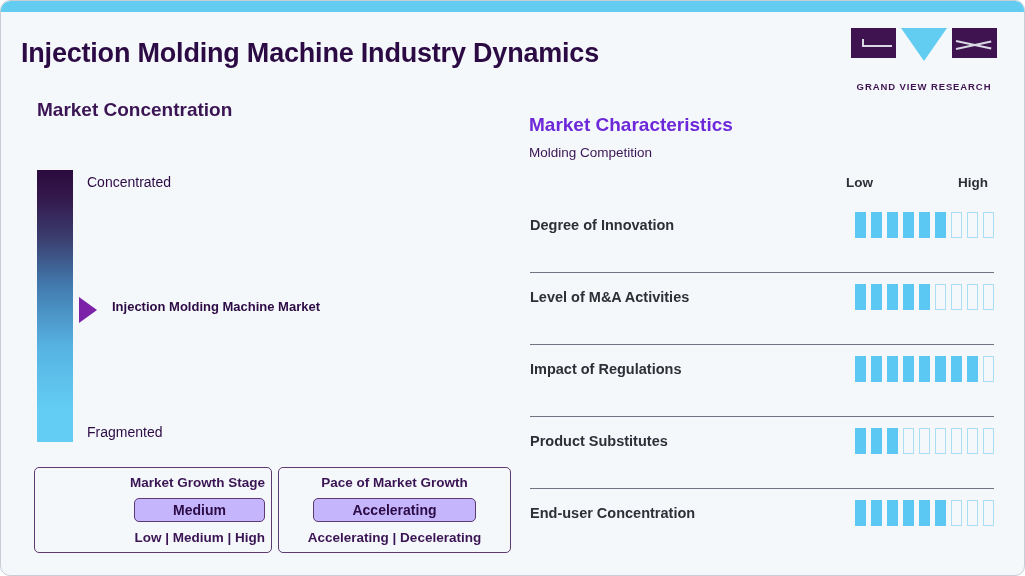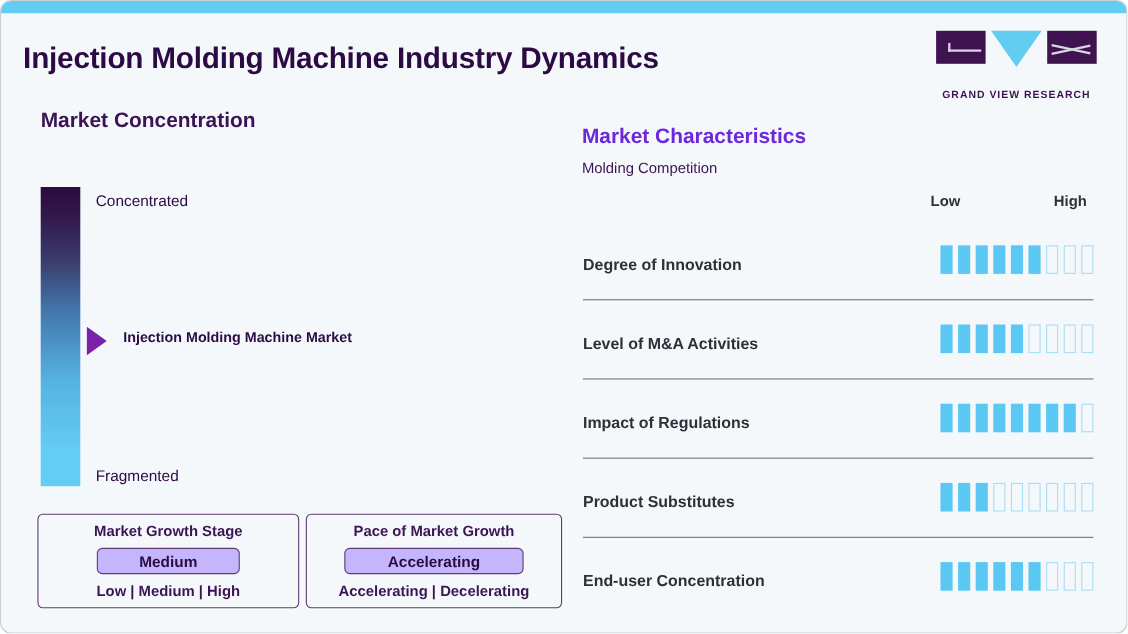--- a/index.html
+++ b/index.html
@@ -174,21 +174,21 @@
     box-sizing: border-box;
     border: 1.4px solid #5e3a72;
     border-radius: 5px;
     background: #f4f8fb;
     display: flex;
     flex-direction: column;
     align-items: center;
     justify-content: space-between;
     padding: 7px 6px 7px 6px;
   }
-  #box-growth-stage { left: 33px; width: 238px; }
+  #box-growth-stage { left: 33px; width: 238px; align-items: flex-end; }
   #box-growth-pace  { left: 277px; width: 233px; }
 
   .info-box-title {
     font-size: 13.5px;
     font-weight: bold;
     color: #3b1454;
     white-space: nowrap;
   }
   .info-box-value {
     border: 1.4px solid #5e3a72;
@@ -248,21 +248,21 @@
     width: 464px;
   }
   .char-row {
     position: relative;
     height: 72px;
     display: flex;
     align-items: flex-start;
   }
   .char-row-inner {
     display: flex;
-    align-items: flex-end;
+    align-items: center;
     justify-content: space-between;
     width: 100%;
     height: 48px;
   }
   .char-label {
     font-size: 14.5px;
     font-weight: bold;
     color: #2f2f38;
     white-space: nowrap;
   }

